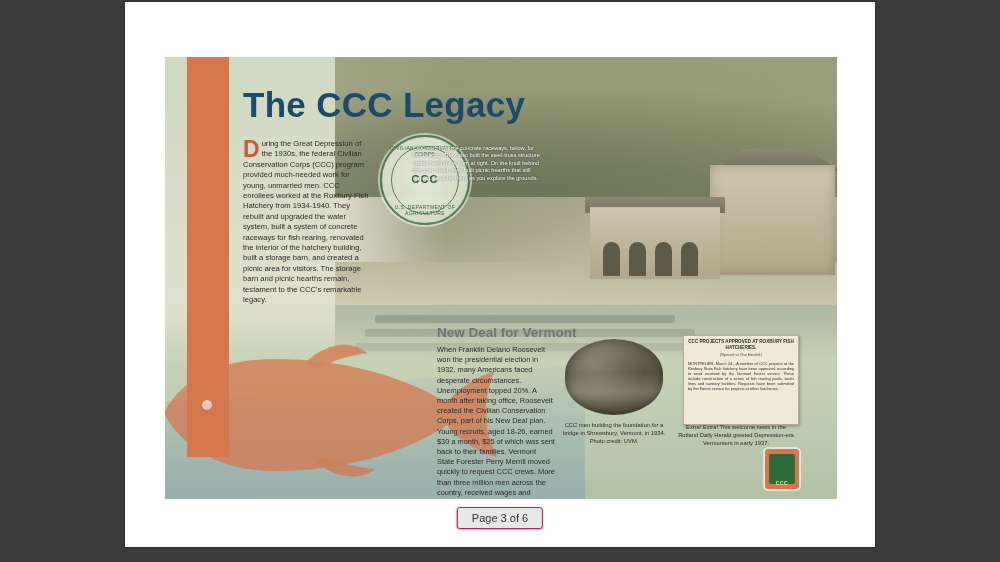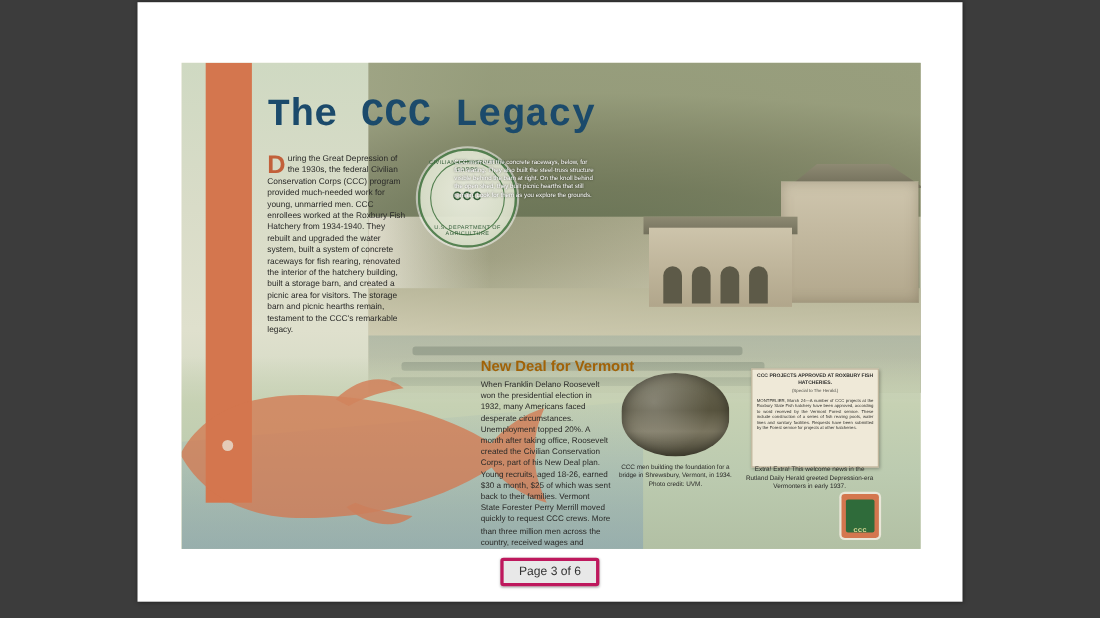--- a/index.html
+++ b/index.html
@@ -111,21 +111,21 @@
   
   .fish {
     position: absolute; left: -10px; top: 272px; width: 410px; height: 155px;
     opacity: 0.85;
   }
   
   .poster-title {
     position: absolute; left: 78px; top: 28px;
     font-size: 35px; font-weight: bold; color: #1b4a6b;
     letter-spacing: .3px;
-    font-family: Liberation Mono, monospace;
+    font-family: Liberation Sans, sans-serif;
   }
   
   .intro-col {
     position: absolute; left: 78px; top: 82px; width: 128px;
     font-size: 7.6px; line-height: 10.4px; color: #2a2a28; text-align: left;
   }
   .dropcap {
     float: left; font-size: 23px; line-height: 19px; font-weight: bold;
     color: #c2603a; padding-right: 2px; margin-top: 1px;
   }
@@ -162,21 +162,21 @@
   .cool-fact {
     position: absolute; left: 48px; top: 322px; width: 186px;
     background: #d4764e; color: #ffffff;
     padding: 8px 10px; font-size: 8px; line-height: 11.5px; font-weight: bold;
     border-radius: 2px;
   }
   .cool-fact .label { }
   
   .newdeal-head {
     position: absolute; left: 272px; top: 268px;
-    font-size: 13.5px; font-weight: bold; color: #a16207;
+    font-size: 13.5px; font-weight: bold; color: #737373;
   }
   .newdeal-body {
     position: absolute; left: 272px; top: 288px; width: 118px;
     font-size: 7.4px; line-height: 10.2px; color: #2a2a28;
   }
   
   .photo-crew {
     position: absolute; left: 400px; top: 282px; width: 98px; height: 76px;
     border-radius: 50% / 46%;
     background:
@@ -219,21 +219,21 @@
     background: #2f6b3a; border-radius: 2px;
   }
   .patch-letters {
     position: absolute; left: 0; bottom: 3px; width: 100%; text-align: center;
     font-size: 5px; font-weight: bold; color: #f2e6a0; letter-spacing: .5px;
   }
   
   #page-pill {
     position: absolute; left: 50%; transform: translateX(-50%);
     top: 505px;
-    background: #e8e8e8; border: 3px solid #be185d; border-radius: 3px;
+    background: #e8e8e8; border: 1px solid #be185d; border-radius: 3px;
     color: #333; font-size: 11px; padding: 4px 14px;
     box-shadow: 0 1px 2px rgba(0,0,0,.25);
   }
 </style>
 </head>
 <body>
 
 <div id="viewer">
 
   <div id="page-sheet">

